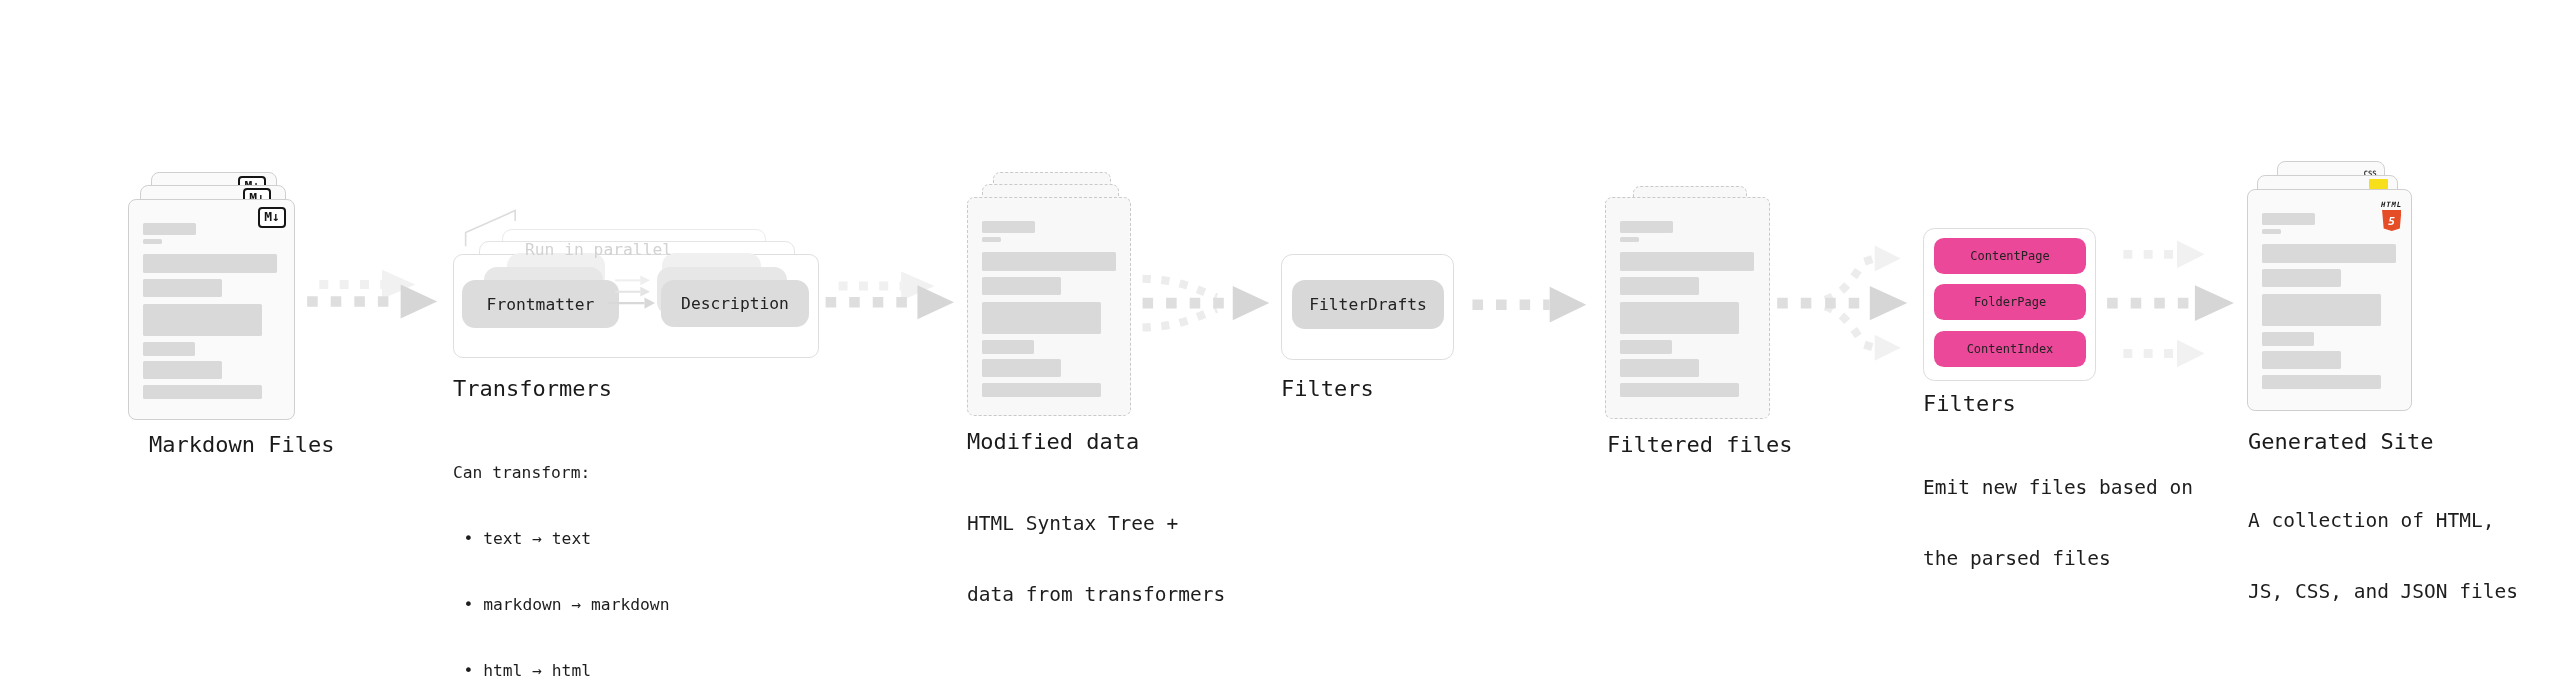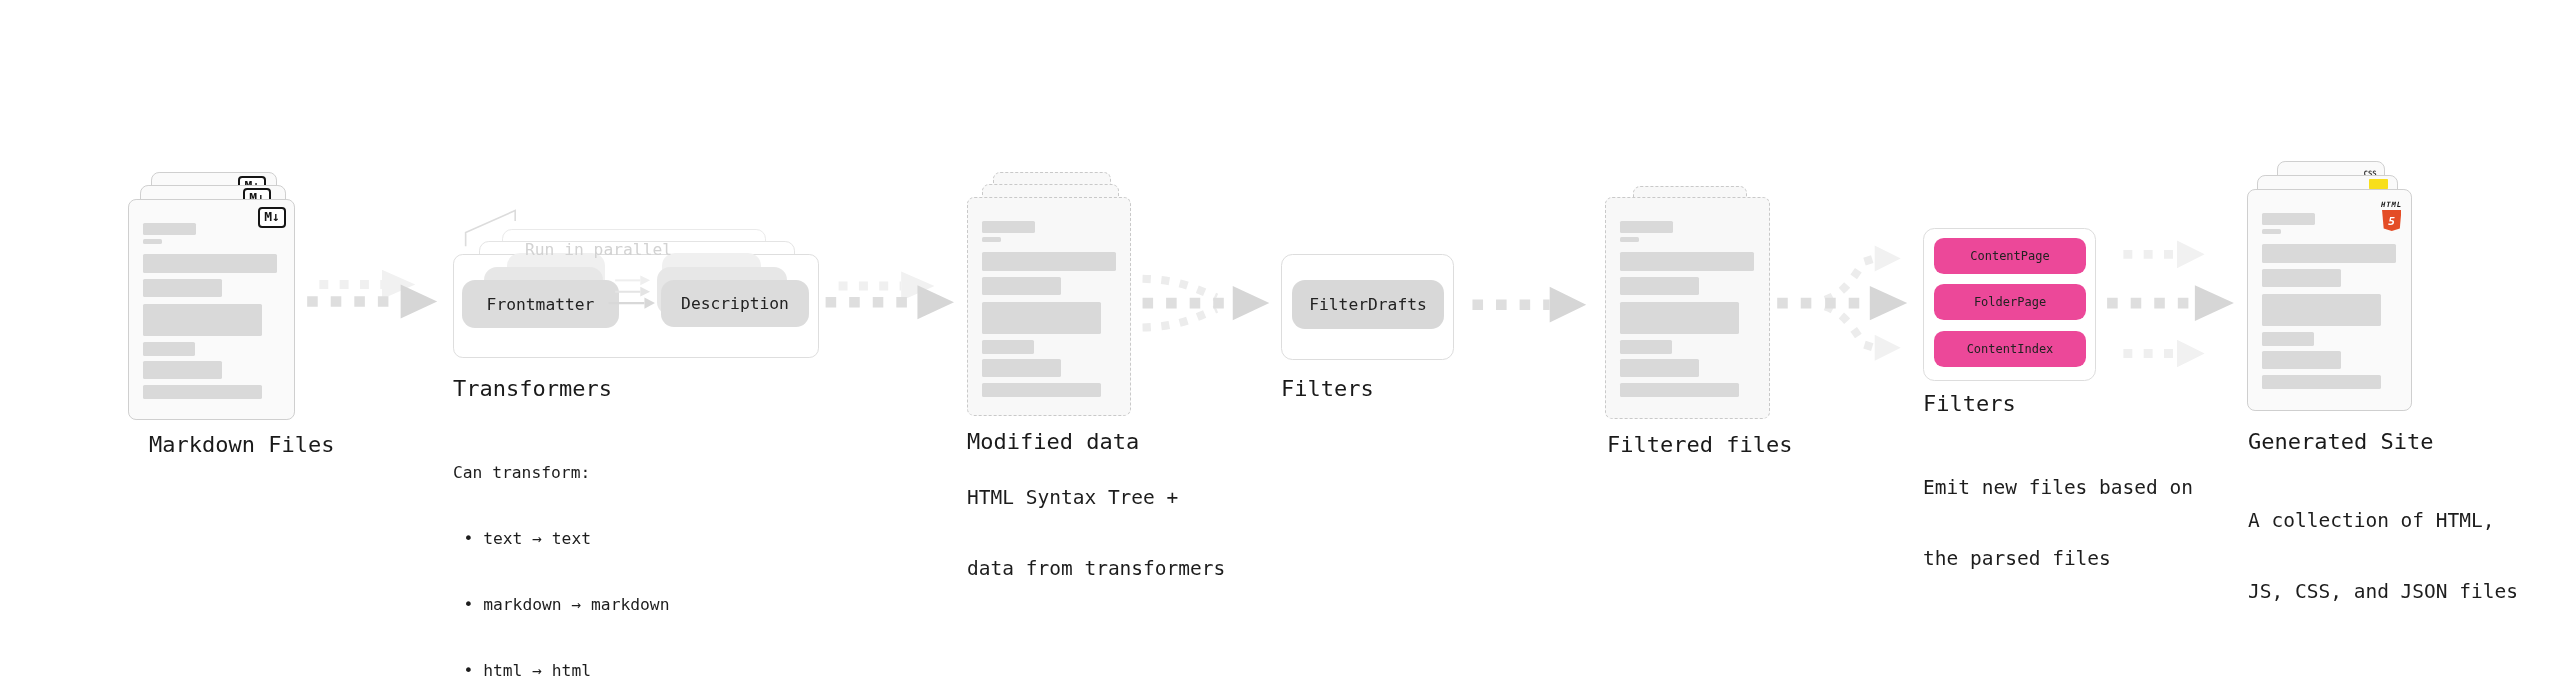--- a/index.html
+++ b/index.html
@@ -164,21 +164,21 @@
 
   <div class="t-title" style="left:453px;top:376px;">Transformers</div>
   <div class="t-small" style="left:453px;top:418px;">
     <div>Can transform:</div>
     <div style="margin-left:10.6px;">• text → text</div>
     <div style="margin-left:10.6px;">• markdown → markdown</div>
     <div style="margin-left:10.6px;">• html → html</div>
   </div>
 
   <div class="t-title" style="left:967px;top:429px;">Modified data</div>
-  <div class="t-body" style="left:967px;top:439px;">
+  <div class="t-body" style="left:967px;top:465px;">
     <div>HTML Syntax Tree +</div>
     <div>data from transformers</div>
   </div>
 
   <div class="t-title" style="left:1281px;top:376px;">Filters</div>
 
   <div class="t-title" style="left:1607px;top:432px;">Filtered files</div>
 
   <div class="t-title" style="left:1923px;top:391px;">Filters</div>
   <div class="t-body" style="left:1923px;top:429px;">

